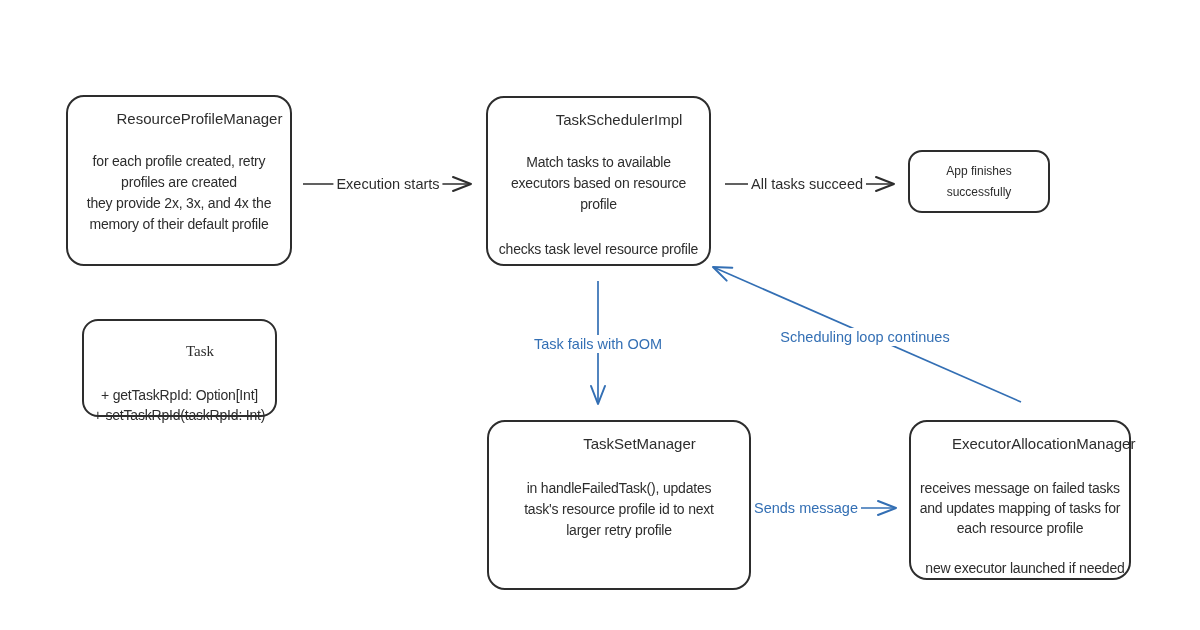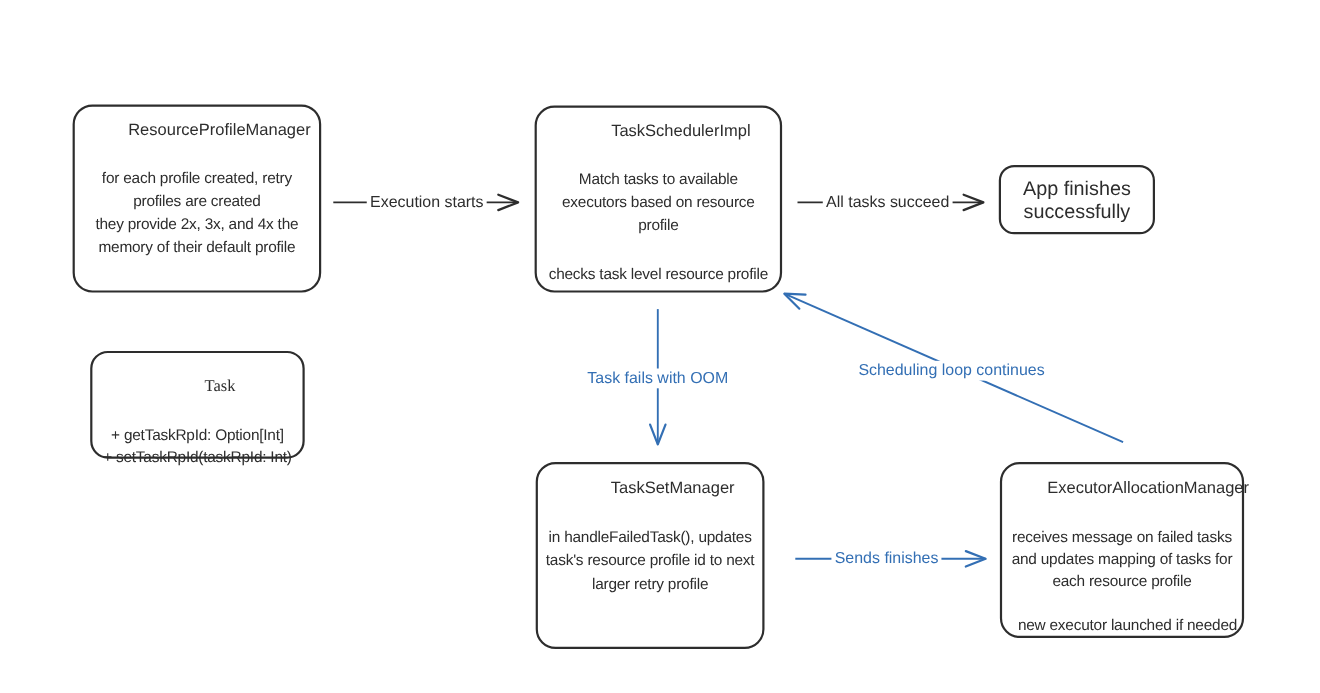--- a/index.html
+++ b/index.html
@@ -36,32 +36,32 @@
     padding: 0 2px;
     color: #2d2d2d;
   }
 
   
   #node-rpm  { left: 66px;  top: 95px;  width: 226px; height: 171px; }
   #node-tsi  { left: 486px; top: 96px;  width: 225px; height: 170px; }
   #node-app  { left: 908px; top: 150px; width: 142px; height: 63px; border-radius: 14px;
                display: flex; align-items: center; justify-content: center; }
   #node-task { left: 82px;  top: 319px; width: 195px; height: 98px; border-radius: 16px; }
-  #node-tsm  { left: 487px; top: 420px; width: 208px; height: 170px; }
+  #node-tsm  { left: 487px; top: 420px; width: 264px; height: 170px; }
   #node-eam  { left: 909px; top: 420px; width: 222px; height: 160px; }
 
   #node-rpm .node-body   { margin-top: 22px; }
   #node-tsi .body-1      { margin-top: 22px; }
   #node-tsi .body-2      { margin-top: 24px; }
   #node-task .node-title { padding-top: 20px; font-family: Liberation Serif, serif; }
   #node-task .node-body  { margin-top: 24px; line-height: 20px; }
   #node-tsm .node-body   { margin-top: 24px; }
   #node-eam .body-1      { margin-top: 24px; line-height: 20px; }
   #node-eam .body-2      { margin-top: 20px; padding-left: 12px; }
-  #node-app .node-label  { font-size: 18px; line-height: 21px; white-space: pre-line; }
+  #node-app .node-label  { font-size: 12px; line-height: 21px; white-space: pre-line; }
 
   svg.edges { position: absolute; left: 0; top: 0; pointer-events: none; }
 
   .edge-label {
     position: absolute;
     transform: translate(-50%, -50%);
     background: #ffffff;
     padding: 0 3px;
     font-size: 14.5px;
     line-height: 18px;
@@ -147,15 +147,15 @@
     <div class="node-body body-1">receives message on failed tasks
 and updates mapping of tasks for
 each resource profile</div>
     <div class="node-body body-2">new executor launched if needed</div>
   </div>
 
   <div class="edge-label dark" id="label-execution">Execution starts</div>
   <div class="edge-label dark" id="label-succeed">All tasks succeed</div>
   <div class="edge-label blue" id="label-oom">Task fails with OOM</div>
   <div class="edge-label blue" id="label-loop">Scheduling loop continues</div>
-  <div class="edge-label blue" id="label-sends">Sends finishes</div>
+  <div class="edge-label blue" id="label-sends">Sends message</div>
 
 </div>
 
 </body></html>

